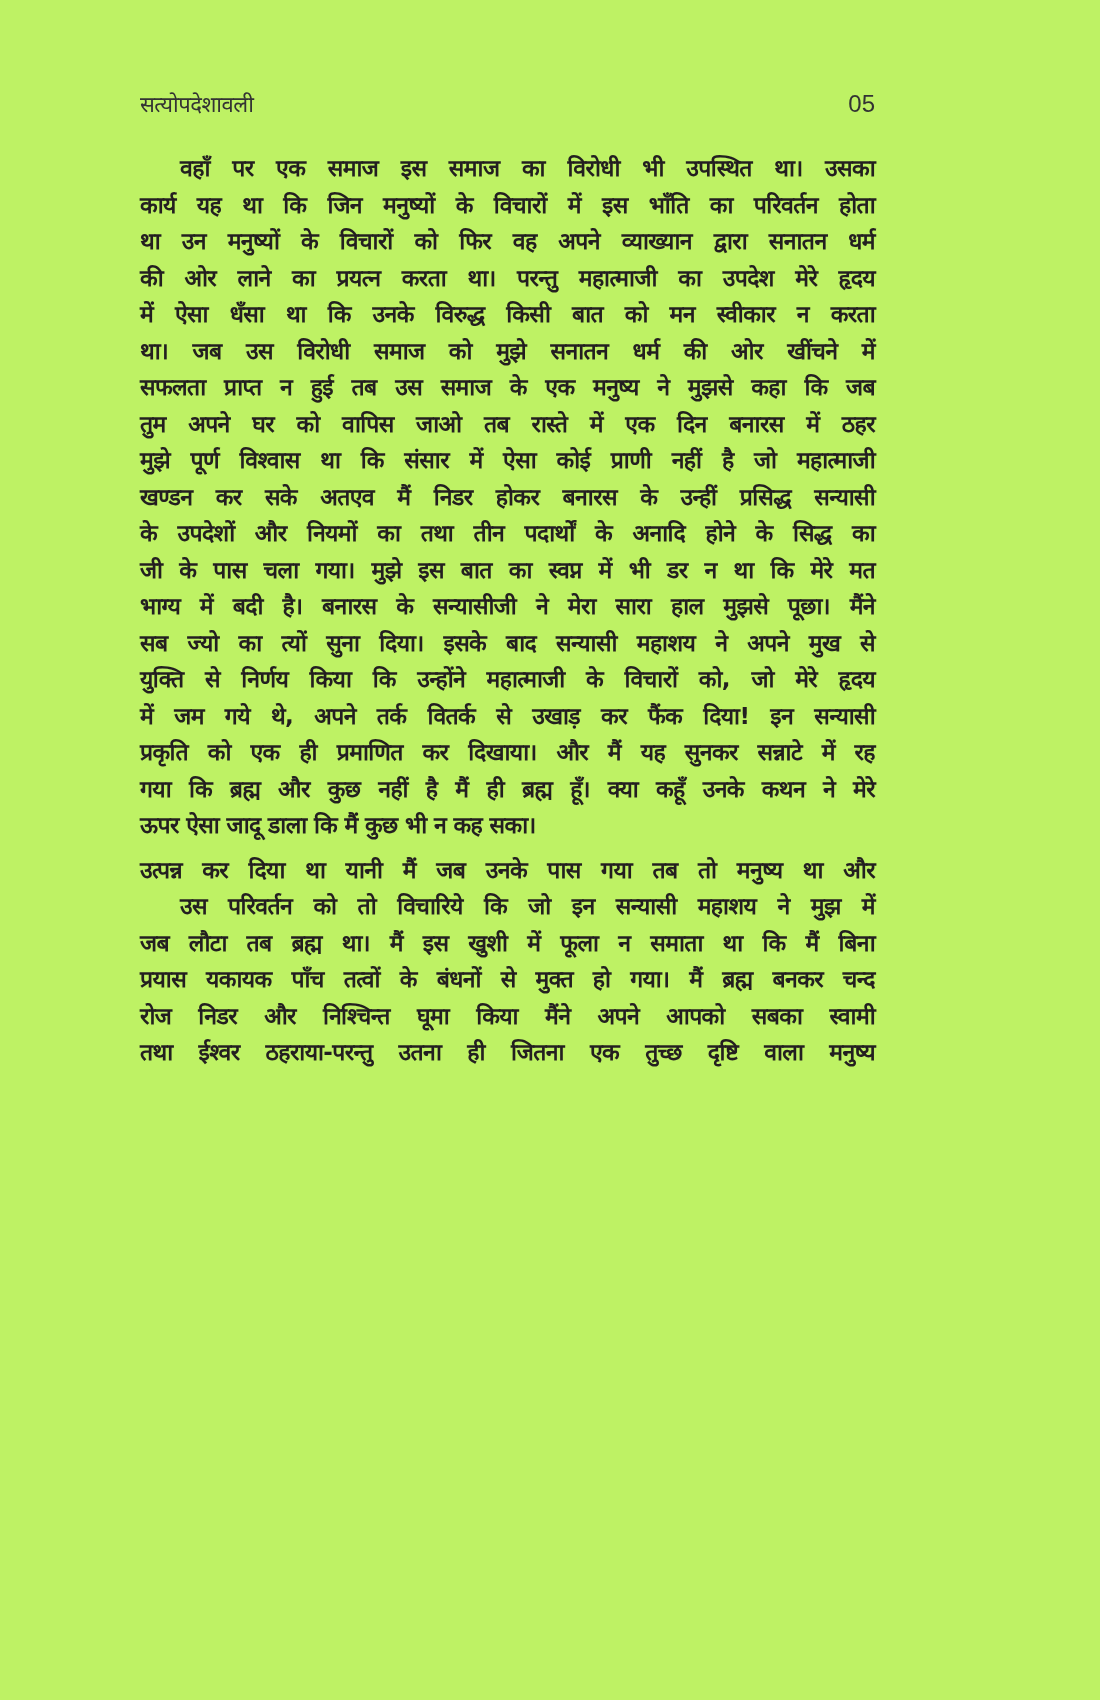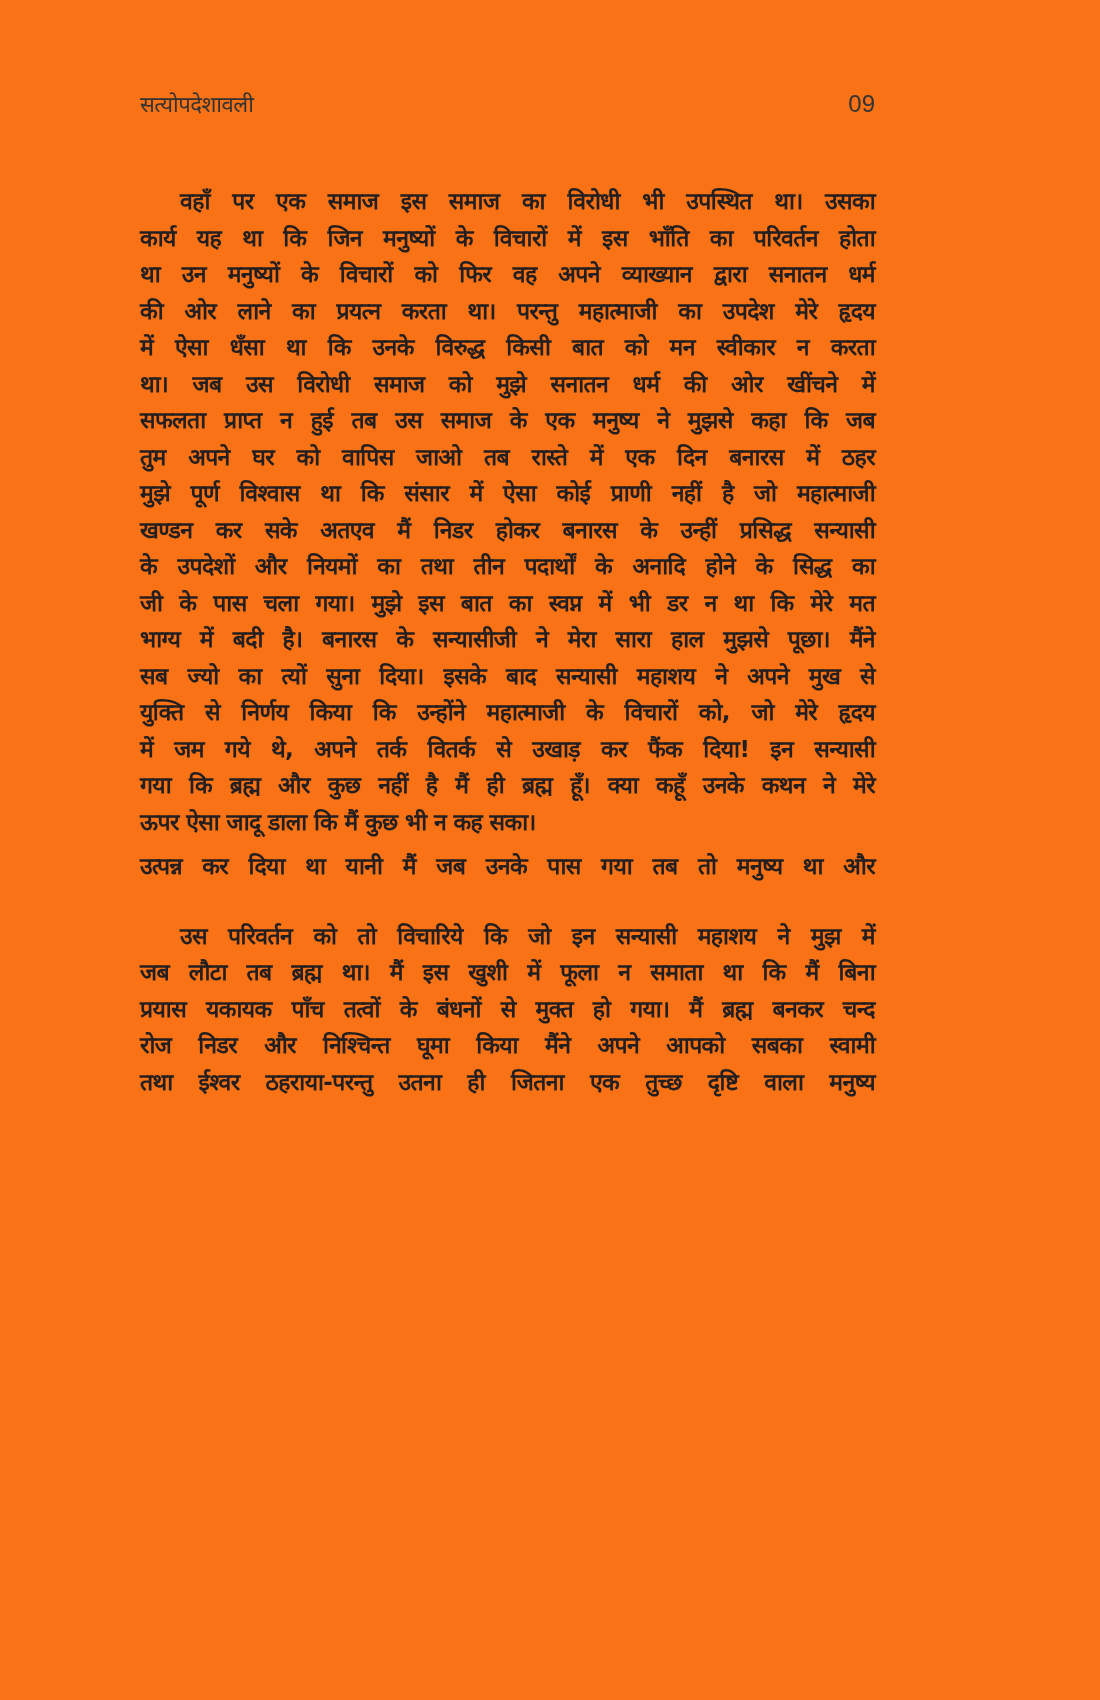--- a/index.html
+++ b/index.html
@@ -13,21 +13,21 @@
     position: relative;
     overflow: hidden;
     font-family: "DejaVu Sans", sans-serif;
     color: #231f20;
   }
   .page {
     position: absolute;
     left: 0; top: 0;
     width: 1100px;
     height: 1700px;
-    background: #f97316;
+    background: #bef264;
   }
   .running-header {
     position: absolute;
     left: 140px;
     top: 88px;
     width: 735px;
     height: 40px;
   }
   .book-title {
     position: absolute;
@@ -62,57 +62,57 @@
     font-weight: bold;
     white-space: nowrap;
     text-align: justify;
     text-align-last: justify;
     letter-spacing: -0.6px;
     color: #231f20;
     overflow: visible;
   }
   .line.indent {
     padding-left: 40px;
-    margin-top: 33px;
   }
   .line.last {
     text-align-last: left;
   }
   .para-gap {
     height: 8px;
   }
 </style>
 </head>
 <body>
 
 <div class="page">
 
   <div class="running-header">
     <span class="book-title">सत्योपदेशावली</span>
-    <span class="page-number">09</span>
+    <span class="page-number">05</span>
   </div>
 
   <div class="body-text">
     <div>
       <span class="line indent">वहाँ पर एक समाज इस समाज का विरोधी भी उपस्थित था। उसका</span>
       <span class="line">कार्य यह था कि जिन मनुष्यों के विचारों में इस भाँति का परिवर्तन होता</span>
       <span class="line">था उन मनुष्यों के विचारों को फिर वह अपने व्याख्यान द्वारा सनातन धर्म</span>
       <span class="line">की ओर लाने का प्रयत्न करता था। परन्तु महात्माजी का उपदेश मेरे हृदय</span>
       <span class="line">में ऐसा धँसा था कि उनके विरुद्ध किसी बात को मन स्वीकार न करता</span>
       <span class="line">था। जब उस विरोधी समाज को मुझे सनातन धर्म की ओर खींचने में</span>
       <span class="line">सफलता प्राप्त न हुई तब उस समाज के एक मनुष्य ने मुझसे कहा कि जब</span>
       <span class="line">तुम अपने घर को वापिस जाओ तब रास्ते में एक दिन बनारस में ठहर</span>
       <span class="line">मुझे पूर्ण विश्वास था कि संसार में ऐसा कोई प्राणी नहीं है जो महात्माजी</span>
       <span class="line">खण्डन कर सके अतएव मैं निडर होकर बनारस के उन्हीं प्रसिद्ध सन्यासी</span>
       <span class="line">के उपदेशों और नियमों का तथा तीन पदार्थों के अनादि होने के सिद्ध का</span>
       <span class="line">जी के पास चला गया। मुझे इस बात का स्वप्न में भी डर न था कि मेरे मत</span>
       <span class="line">भाग्य में बदी है। बनारस के सन्यासीजी ने मेरा सारा हाल मुझसे पूछा। मैंने</span>
       <span class="line">सब ज्यो का त्यों सुना दिया। इसके बाद सन्यासी महाशय ने अपने मुख से</span>
       <span class="line">युक्ति से निर्णय किया कि उन्होंने महात्माजी के विचारों को, जो मेरे हृदय</span>
       <span class="line">में जम गये थे, अपने तर्क वितर्क से उखाड़ कर फैंक दिया! इन सन्यासी</span>
+      <span class="line">प्रकृति को एक ही प्रमाणित कर दिखाया। और मैं यह सुनकर सन्नाटे में रह</span>
       <span class="line">गया कि ब्रह्म और कुछ नहीं है मैं ही ब्रह्म हूँ। क्या कहूँ उनके कथन ने मेरे</span>
       <span class="line last">ऊपर ऐसा जादू डाला कि मैं कुछ भी न कह सका।</span>
     </div>
     <div class="para-gap"></div>
     <div>
       <span class="line">उत्पन्न कर दिया था यानी मैं जब उनके पास गया तब तो मनुष्य था और</span>
       <span class="line indent">उस परिवर्तन को तो विचारिये कि जो इन सन्यासी महाशय ने मुझ में</span>
       <span class="line">जब लौटा तब ब्रह्म था। मैं इस खुशी में फूला न समाता था कि मैं बिना</span>
       <span class="line">प्रयास यकायक पाँच तत्वों के बंधनों से मुक्त हो गया। मैं ब्रह्म बनकर चन्द</span>
       <span class="line">रोज निडर और निश्चिन्त घूमा किया मैंने अपने आपको सबका स्वामी</span>

